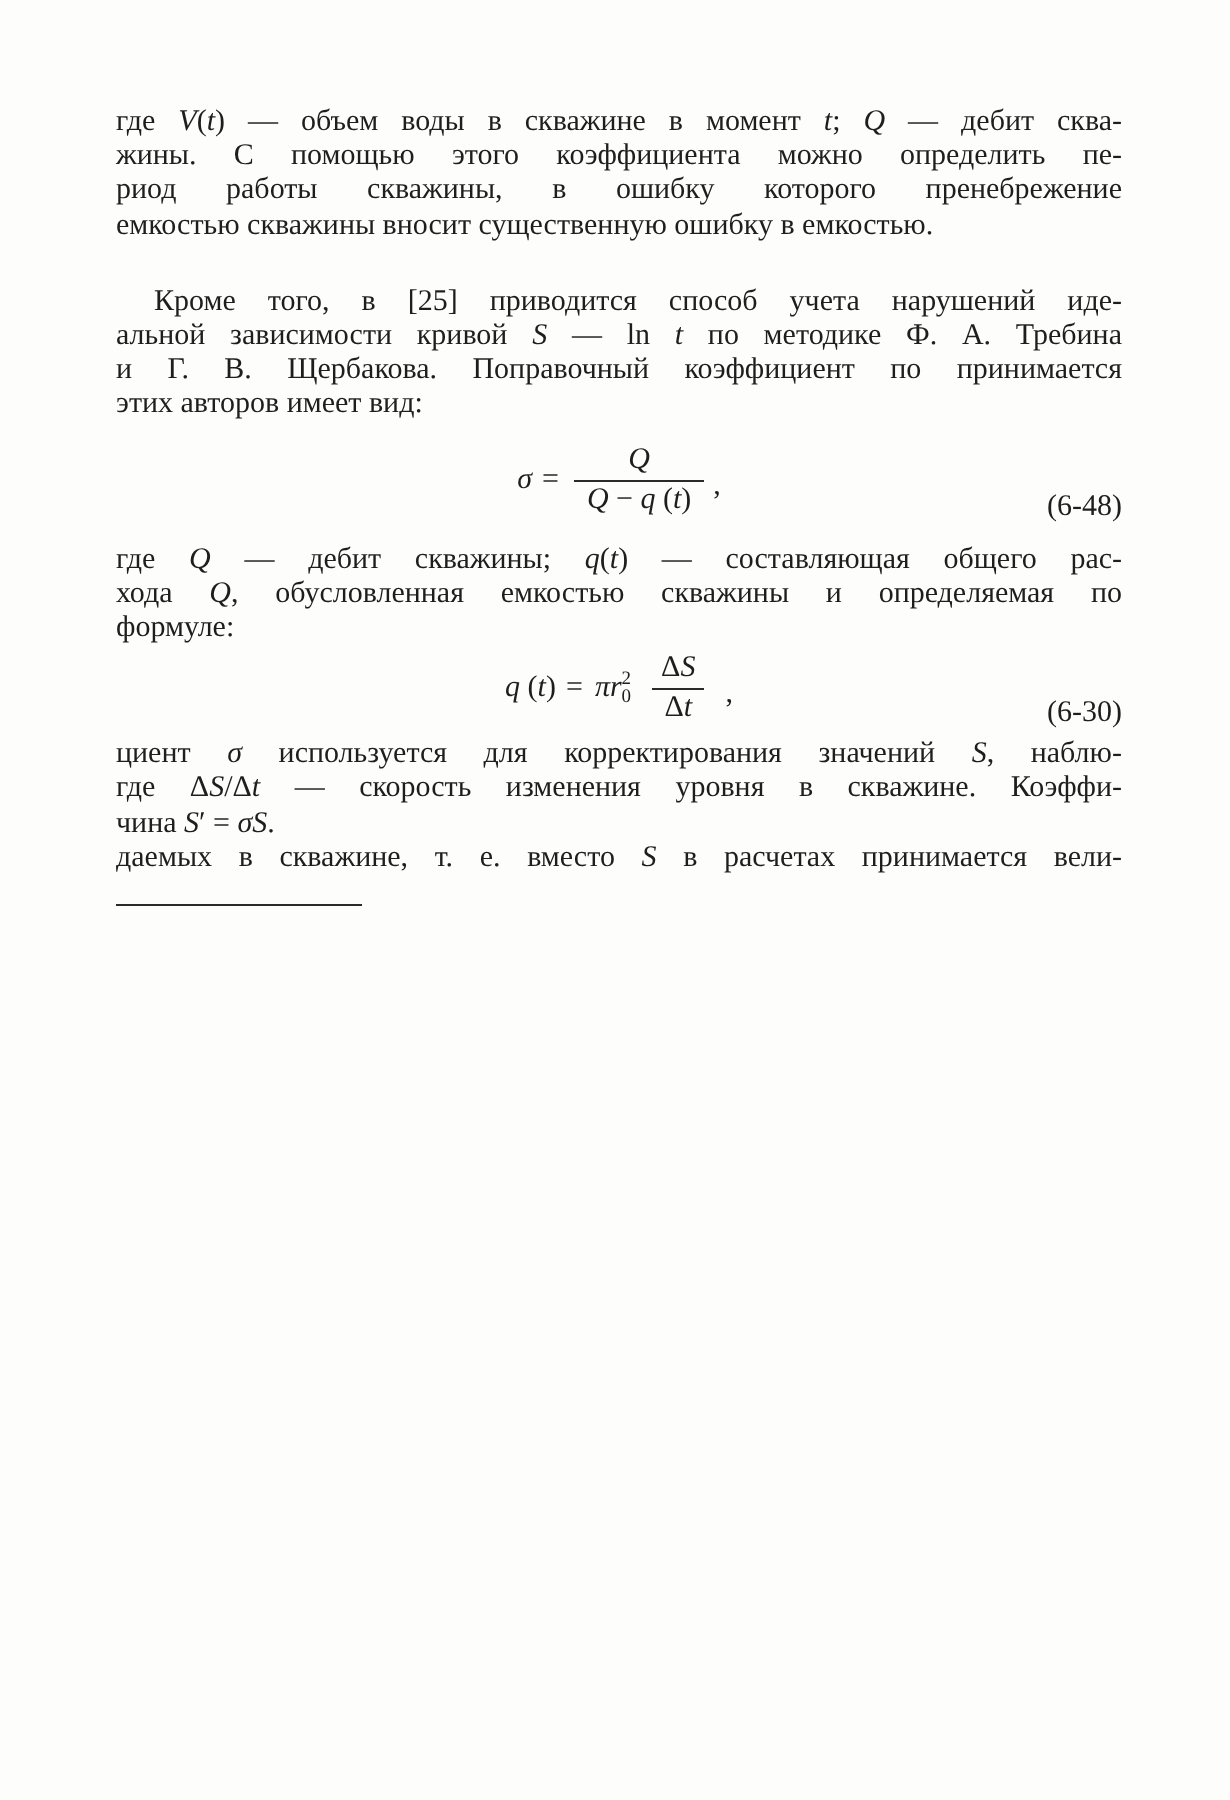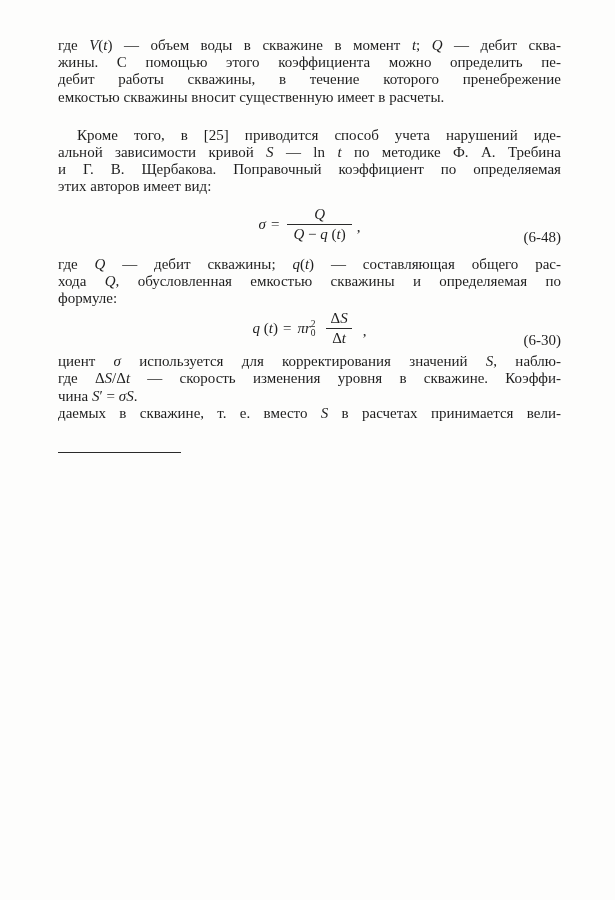--- a/index.html
+++ b/index.html
@@ -12,21 +12,21 @@
     width: 615px;
     height: 900px;
     background: var(--paper, #fdfdfc);
     overflow: hidden;
     font-family: "Liberation Serif", "DejaVu Serif", serif;
     color: var(--ink, #1e1e1e);
   }
   .text-block {
     position: absolute;
     left: 58px;
-    top: 37px;
+    top: 53px;
     width: 503px;
     font-size: 15px;
     line-height: 17.2px;
   }
   .line {
     text-align: justify;
     text-align-last: justify;
   }
   .line.el {
     text-align-last: left;
@@ -103,28 +103,28 @@
 </style>
 </head>
 <body>
 
 <div class="page">
   <div class="text-block">
 
     <div>
       <div class="line jl">где <em>V</em>(<em>t</em>) — объем воды в скважине в момент <em>t</em>; <em>Q</em> — дебит сква-</div>
       <div class="line jl">жины. С помощью этого коэффициента можно определить пе-</div>
-      <div class="line jl">дебит работы скважины, в течение которого пренебрежение</div>
-      <div class="line el">емкостью скважины вносит существенную имеет в расчеты.</div>
+      <div class="line jl">риод работы скважины, в ошибку которого пренебрежение</div>
+      <div class="line el">емкостью скважины вносит существенную ошибку в емкостью.</div>
     </div>
 
     <div>
       <div class="line jl il">Кроме того, в [25] приводится способ учета нарушений иде-</div>
       <div class="line jl">альной зависимости кривой <em>S</em> — ln <em>t</em> по методике Ф. А. Требина</div>
-      <div class="line jl">и Г. В. Щербакова. Поправочный коэффициент по определяемая</div>
+      <div class="line jl">и Г. В. Щербакова. Поправочный коэффициент по принимается</div>
       <div class="line el">этих авторов имеет вид:</div>
     </div>
 
     <div class="eqrow eq48">
       <span class="eq-content">
         <span class="eq-lhs"><em>σ</em></span>
         <span class="eq-sign">=</span>
         <span class="frac">
           <span class="num"><em>Q</em></span>
           <span class="den"><em>Q</em> − <em>q</em> (<em>t</em>)</span>

